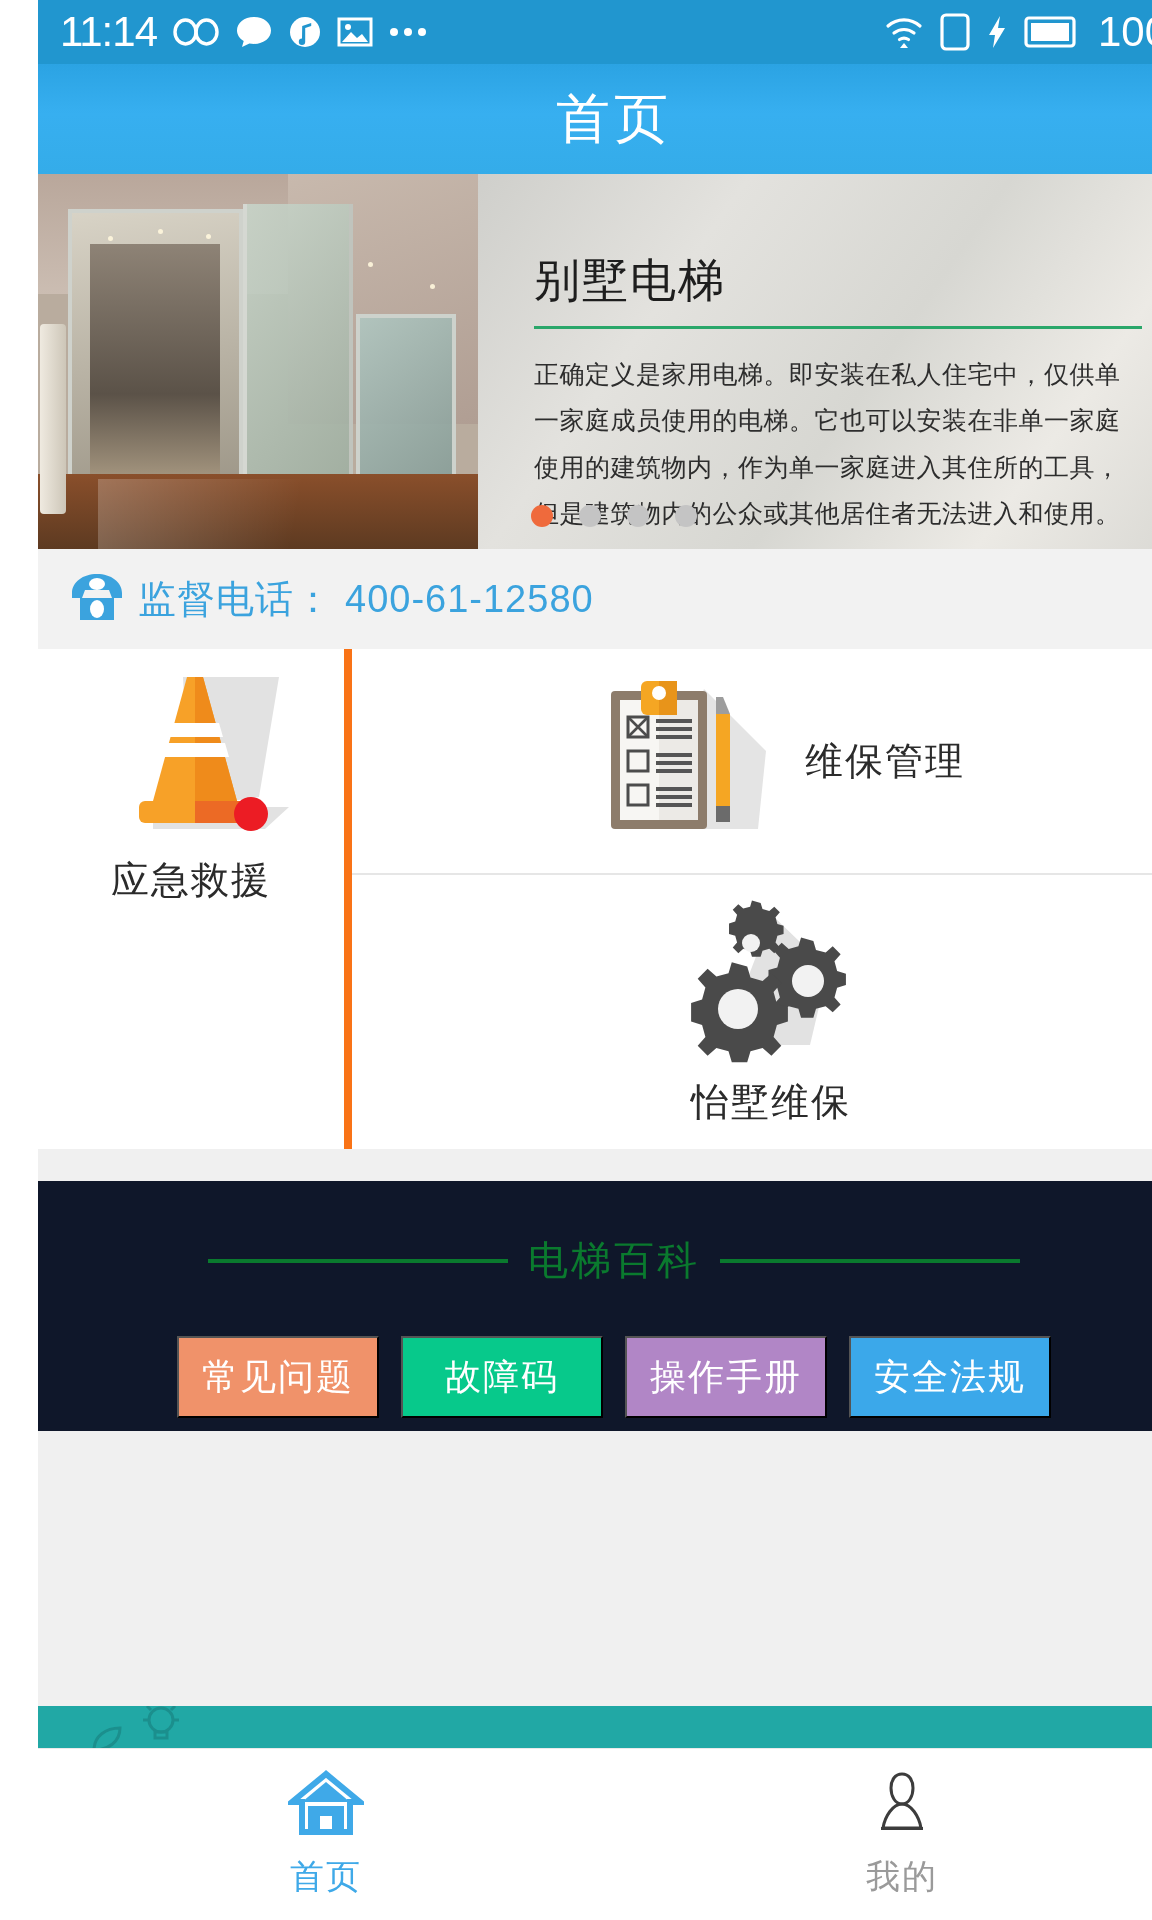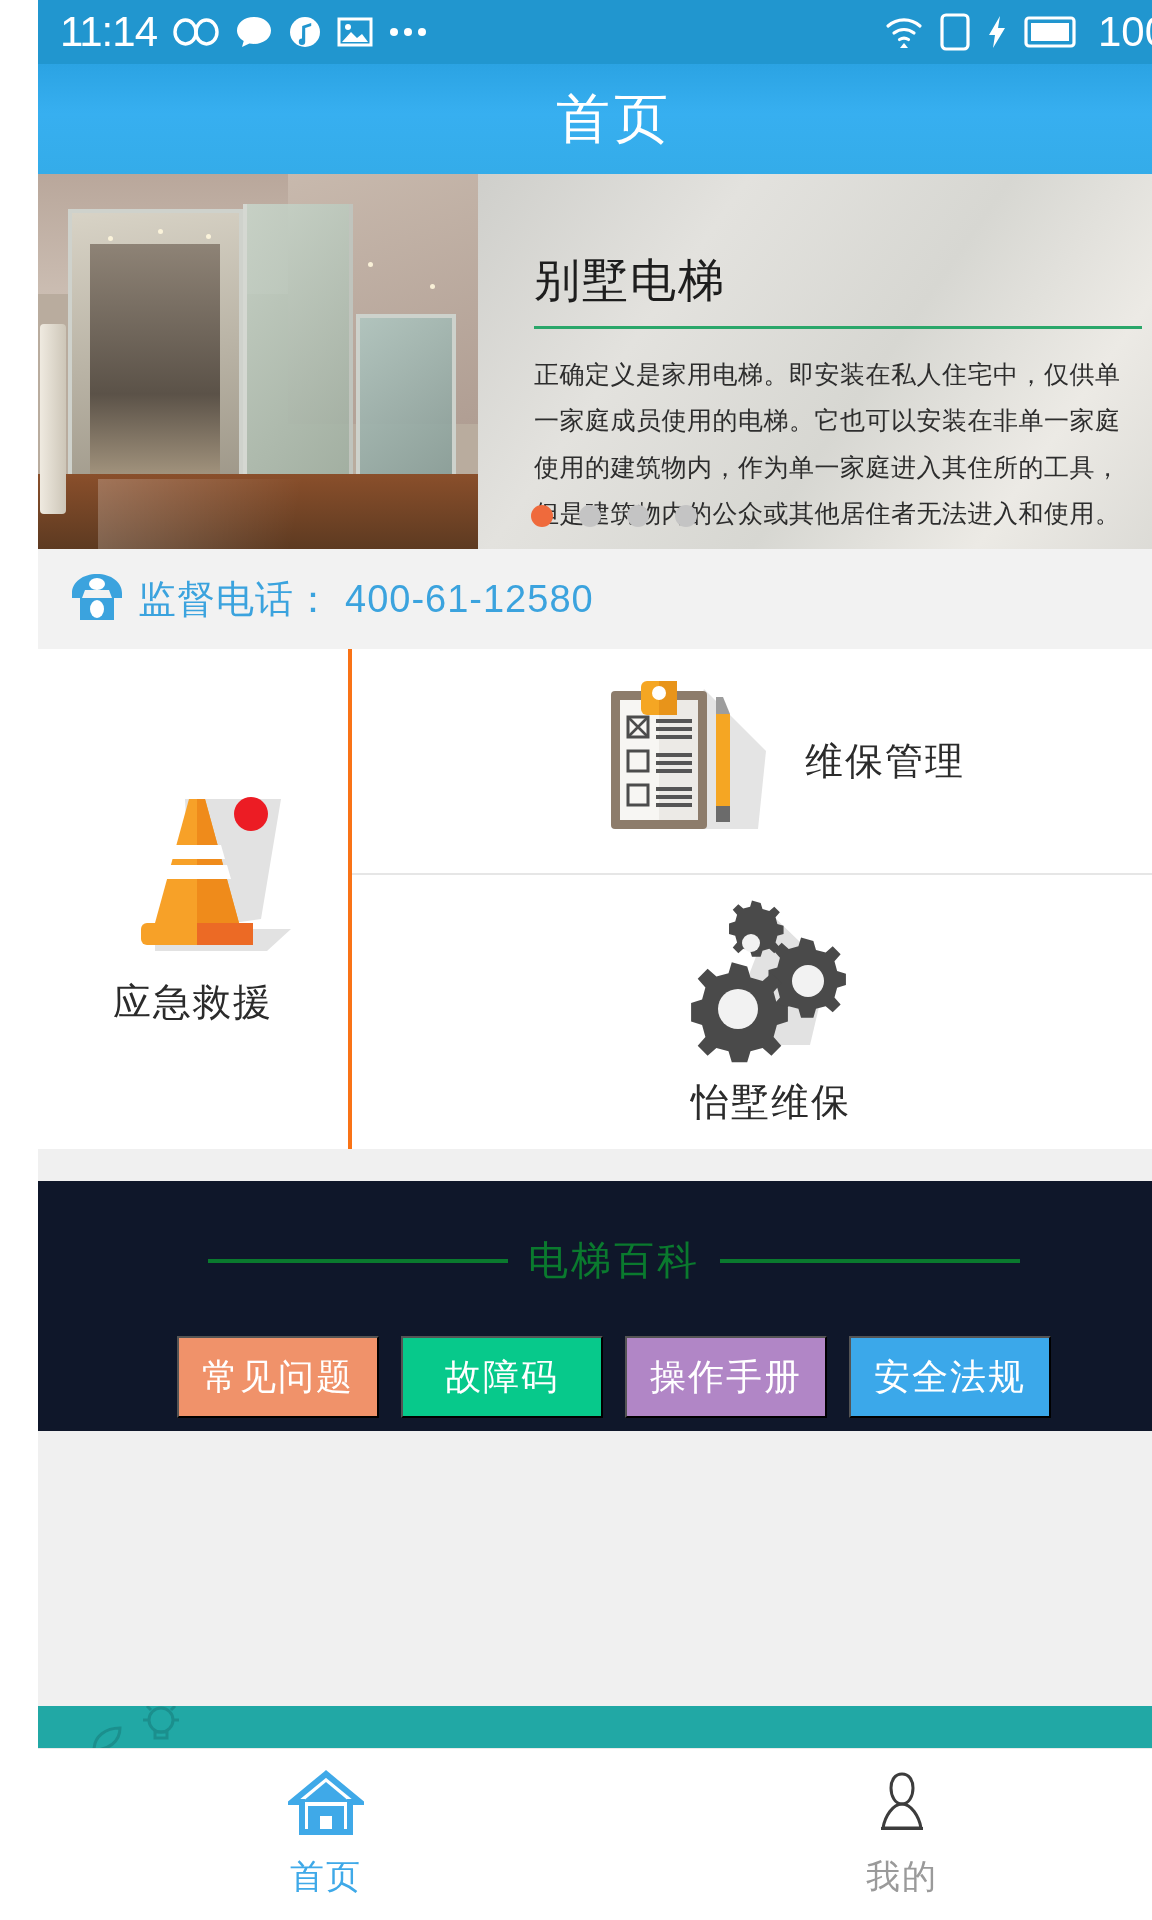--- a/index.html
+++ b/index.html
@@ -69,22 +69,22 @@
   .dot { width:22px;height:22px;border-radius:50%;background:#c4c4c4;}
   .dot.active { background:#ef6a3c;}
 
   
   .phonerow { flex:0 0 100px; height:100px; background:#f2f2f2;
     display:flex; align-items:center; padding-left:30px; gap:12px;}
   .phone-text { font-size:38px; color:#3ba3de; letter-spacing:1px;}
 
   
   .grid { flex:0 0 500px; height:500px; background:#fff; display:flex; }
-  .cellL { width:314px; border-right:4px solid #f97316;
-    display:flex; flex-direction:column; align-items:center; justify-content:center; position:relative;}
+  .cellL { width:314px; border-right:8px solid #f97316;
+    display:flex; flex-direction:column; align-items:center; justify-content:flex-start; position:relative;}
   .rightcol { flex:1; display:flex; flex-direction:column; }
   .cellTop { flex:0 0 226px; border-bottom:2px solid #e6e6e6;
     display:flex; align-items:center; justify-content:center; gap:26px; padding-left:12px;}
   .cellBotRow { flex:1; display:flex;}
   .cellB { flex:1; display:flex; flex-direction:column; align-items:center; justify-content:center;border-radius:26px; }
   .cellB + .cellB { border-left:2px solid #e6e6e6; }
   .cell-label { font-size:38px; color:#2b2b2b; letter-spacing:2px; }
   .cellL .cell-label { margin-top:12px; }
   .cellB .cell-label { margin-top:6px; }
   .badge { position:absolute; width:34px;height:34px;border-radius:50%;background:#ec1c24;

